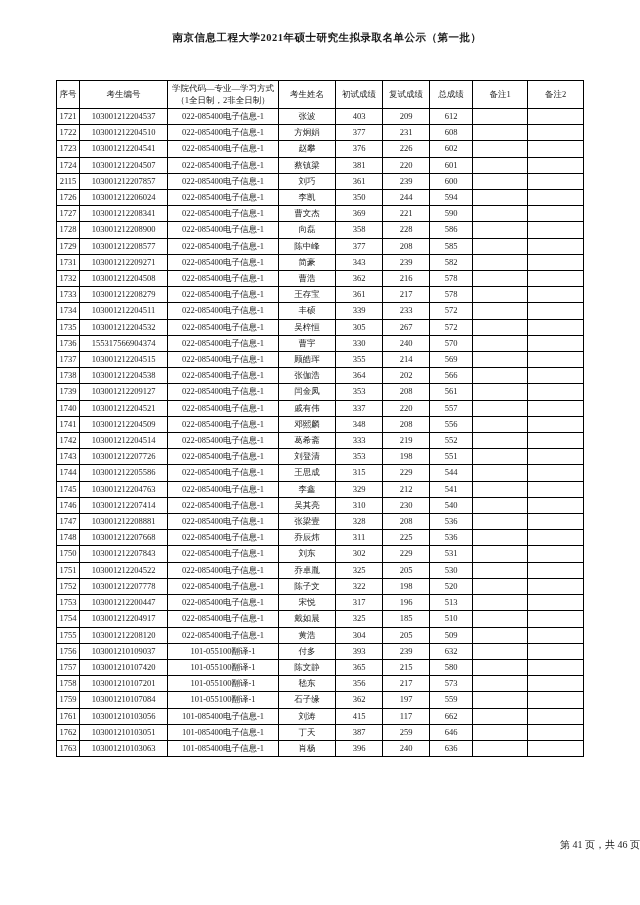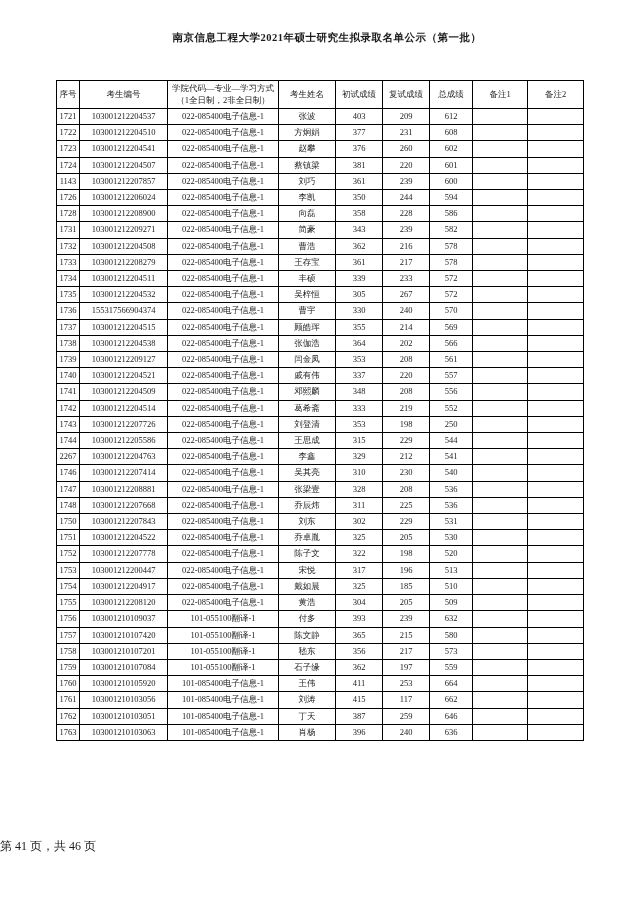--- a/index.html
+++ b/index.html
@@ -69,22 +69,22 @@
   .col-init   { width: 47px; }
   .col-retest { width: 47px; }
   .col-total  { width: 43px; }
   .col-note1  { width: 55px; }
   .col-note2  { width: 56px; }
   .page-footer {
     position: absolute;
     top: 838px;
     left: 0;
     width: 640px;
-    text-align: left;
-    font-size: 12px;
+    text-align: right;
+    font-size: 10px;
   }
 </style>
 </head>
 <body>
 
 <div class="page">
 
   <h1 class="doc-title">南京信息工程大学2021年硕士研究生拟录取名单公示（第一批）</h1>
 
   <table class="admission">
@@ -137,38 +137,38 @@
           <td>608</td>
           <td></td>
           <td></td>
         </tr>
         <tr>
           <td>1723</td>
           <td>103001212204541</td>
           <td>022-085400电子信息-1</td>
           <td>赵攀</td>
           <td>376</td>
-          <td>260</td>
+          <td>226</td>
           <td>602</td>
           <td></td>
           <td></td>
         </tr>
         <tr>
           <td>1724</td>
           <td>103001212204507</td>
           <td>022-085400电子信息-1</td>
           <td>蔡镇梁</td>
           <td>381</td>
           <td>220</td>
           <td>601</td>
           <td></td>
           <td></td>
         </tr>
         <tr>
-          <td>1143</td>
+          <td>2115</td>
           <td>103001212207857</td>
           <td>022-085400电子信息-1</td>
           <td>刘巧</td>
           <td>361</td>
           <td>239</td>
           <td>600</td>
           <td></td>
           <td></td>
         </tr>
         <tr>
@@ -176,31 +176,53 @@
           <td>103001212206024</td>
           <td>022-085400电子信息-1</td>
           <td>李凯</td>
           <td>350</td>
           <td>244</td>
           <td>594</td>
           <td></td>
           <td></td>
         </tr>
         <tr>
+          <td>1727</td>
+          <td>103001212208341</td>
+          <td>022-085400电子信息-1</td>
+          <td>曹文杰</td>
+          <td>369</td>
+          <td>221</td>
+          <td>590</td>
+          <td></td>
+          <td></td>
+        </tr>
+        <tr>
           <td>1728</td>
           <td>103001212208900</td>
           <td>022-085400电子信息-1</td>
           <td>向磊</td>
           <td>358</td>
           <td>228</td>
           <td>586</td>
           <td></td>
           <td></td>
         </tr>
         <tr>
+          <td>1729</td>
+          <td>103001212208577</td>
+          <td>022-085400电子信息-1</td>
+          <td>陈中峰</td>
+          <td>377</td>
+          <td>208</td>
+          <td>585</td>
+          <td></td>
+          <td></td>
+        </tr>
+        <tr>
           <td>1731</td>
           <td>103001212209271</td>
           <td>022-085400电子信息-1</td>
           <td>简豪</td>
           <td>343</td>
           <td>239</td>
           <td>582</td>
           <td></td>
           <td></td>
         </tr>
@@ -325,37 +347,37 @@
           <td></td>
           <td></td>
         </tr>
         <tr>
           <td>1743</td>
           <td>103001212207726</td>
           <td>022-085400电子信息-1</td>
           <td>刘登清</td>
           <td>353</td>
           <td>198</td>
-          <td>250</td>
+          <td>551</td>
           <td></td>
           <td></td>
         </tr>
         <tr>
           <td>1744</td>
           <td>103001212205586</td>
           <td>022-085400电子信息-1</td>
           <td>王思成</td>
           <td>315</td>
           <td>229</td>
           <td>544</td>
           <td></td>
           <td></td>
         </tr>
         <tr>
-          <td>2267</td>
+          <td>1745</td>
           <td>103001212204763</td>
           <td>022-085400电子信息-1</td>
           <td>李鑫</td>
           <td>329</td>
           <td>212</td>
           <td>541</td>
           <td></td>
           <td></td>
         </tr>
         <tr>
@@ -491,31 +513,20 @@
           <td></td>
         </tr>
         <tr>
           <td>1759</td>
           <td>103001210107084</td>
           <td>101-055100翻译-1</td>
           <td>石子缘</td>
           <td>362</td>
           <td>197</td>
           <td>559</td>
-          <td></td>
-          <td></td>
-        </tr>
-        <tr>
-          <td>1760</td>
-          <td>103001210105920</td>
-          <td>101-085400电子信息-1</td>
-          <td>王伟</td>
-          <td>411</td>
-          <td>253</td>
-          <td>664</td>
           <td></td>
           <td></td>
         </tr>
         <tr>
           <td>1761</td>
           <td>103001210103056</td>
           <td>101-085400电子信息-1</td>
           <td>刘涛</td>
           <td>415</td>
           <td>117</td>

